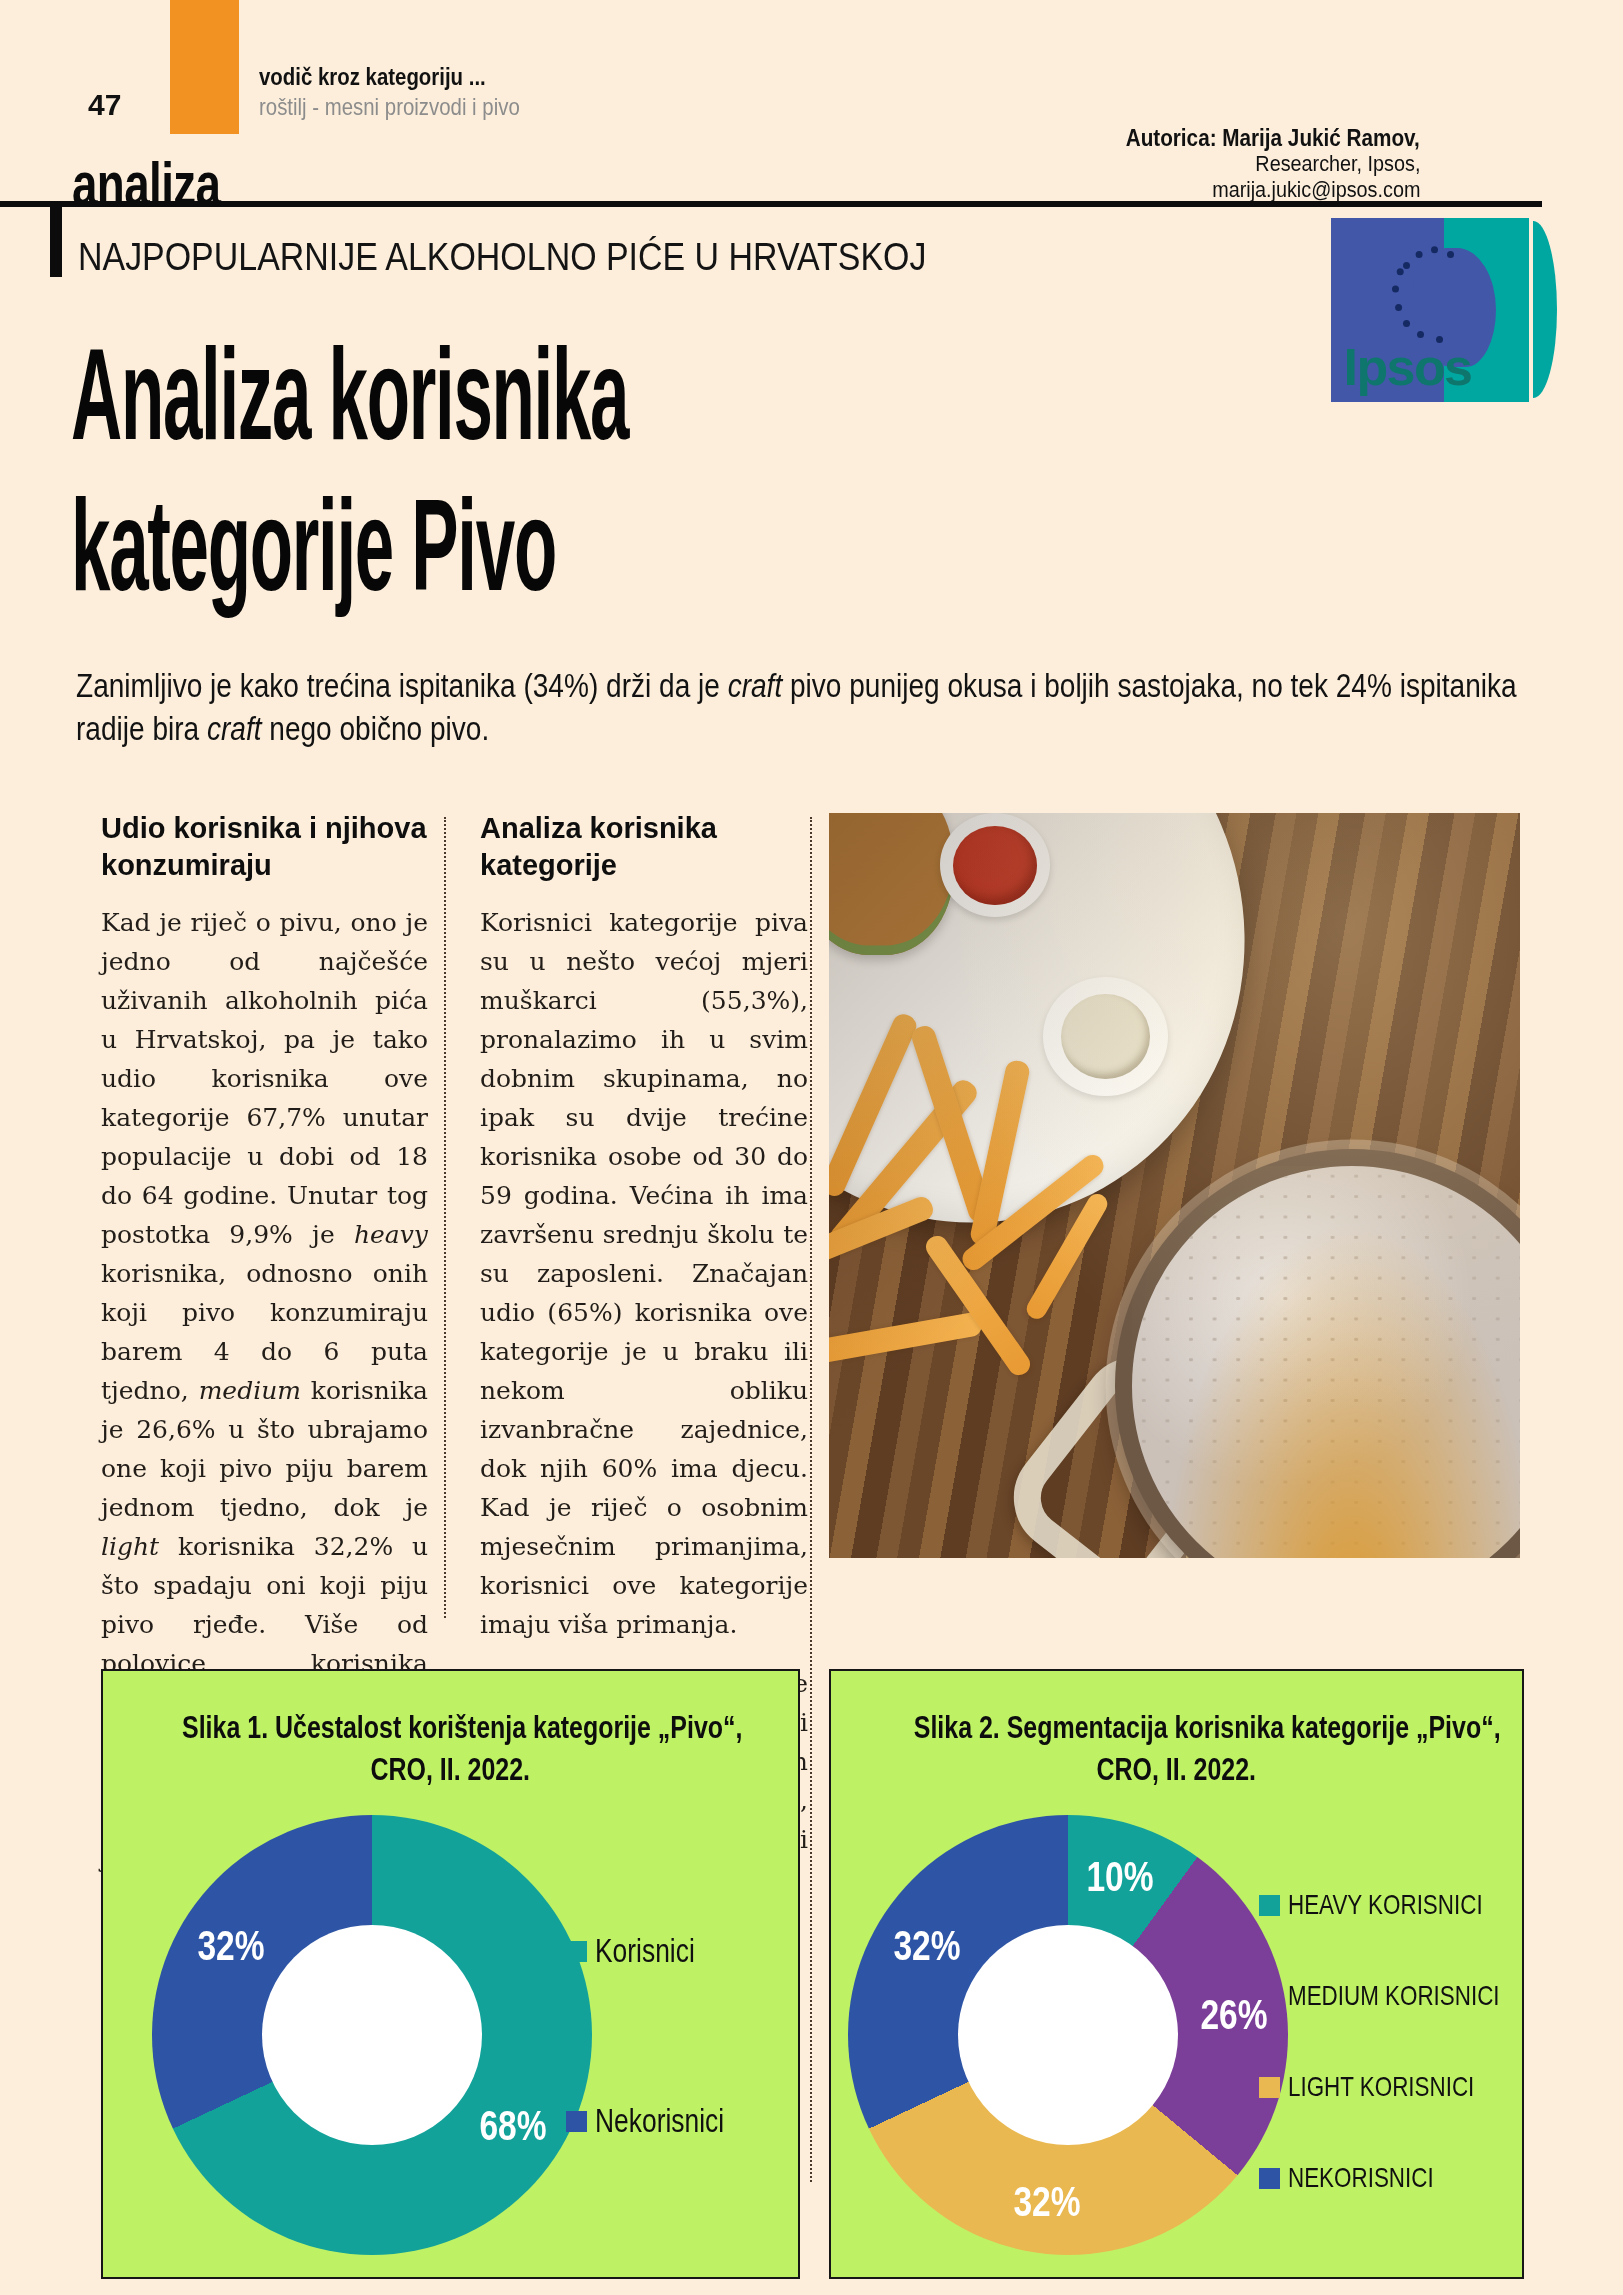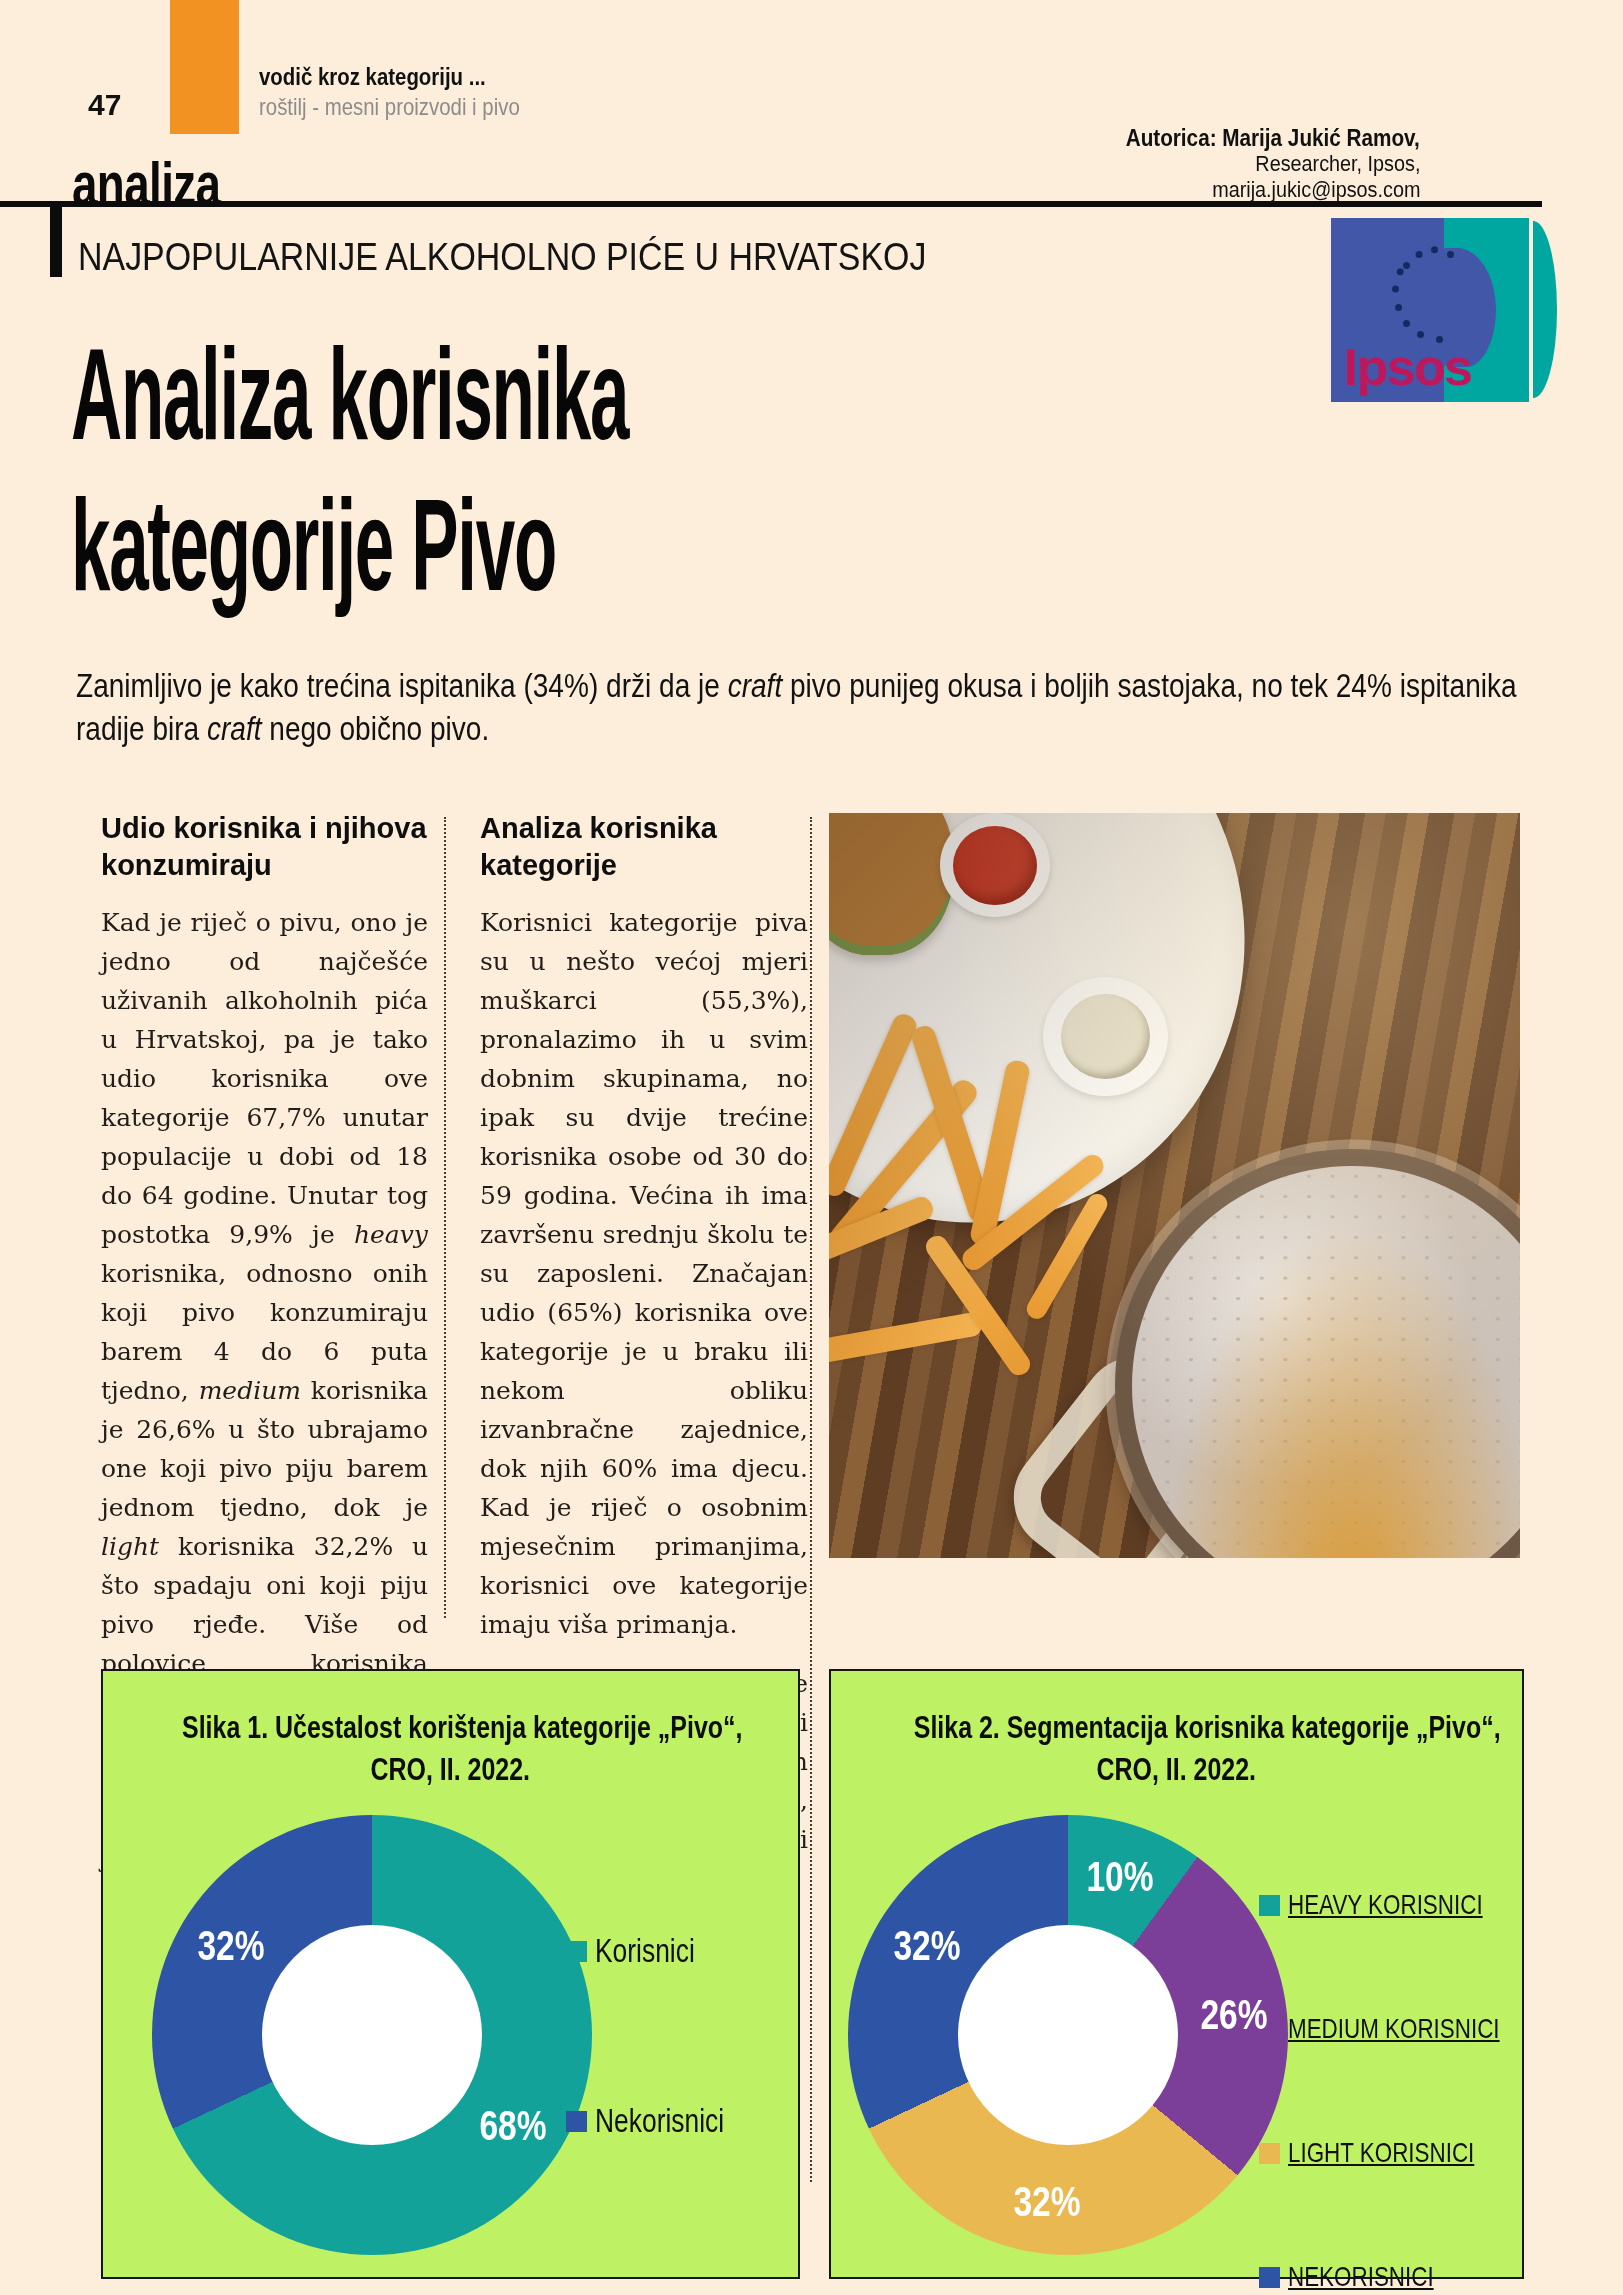--- a/index.html
+++ b/index.html
@@ -29,21 +29,21 @@
   .logo-left{position:absolute;left:0;top:0;width:57%;height:100%;background:#4257A8;}
   .logo-right{position:absolute;right:0;top:0;width:43%;height:100%;background:#00A7A0;}
   .swoosh{position:absolute;left:202px;top:3.1px;width:23.6px;height:177px;background:#00A7A0;
           border-radius:0 100% 100% 0 / 0 50% 50% 0;}
   .face{position:absolute;left:82px;top:30px;width:83px;height:119px;background:#4257A8;
         border-radius:46% 54% 42% 58% / 40% 60% 55% 45%;}
   .tree{position:absolute;left:72px;top:44px;width:7px;height:7px;border-radius:50%;background:#152a63;
         box-shadow:12.6px -11px 0 #152a63,28px -15.7px 0 #152a63,44px -11px 0 #152a63,
                    -6.3px 6.3px 0 #152a63,-11px 23.6px 0 #152a63,-7.9px 42px 0 #152a63,
                    0px 58px 0 #152a63,14px 69px 0 #152a63,33px 74px 0 #152a63;}
-  .logo-text{position:absolute;left:12.6px;bottom:4.7px;color:#be185d;font-weight:700;font-size:52px;letter-spacing:-1.6px;}
+  .logo-text{position:absolute;left:12.6px;bottom:4.7px;color:#0f766e;font-weight:700;font-size:52px;letter-spacing:-1.6px;}
 
   
   .t1,.t2{left:71px;font-weight:700;font-size:129px;letter-spacing:-2.4px;color:#070707;}
   .t1{top:320px;} .t2{top:471px;}
   .t1 .cx,.t2 .cx{transform:scaleX(.55);}
   .lead{left:76px;top:664px;width:1737px;font-size:33px;line-height:43px;color:#121212;
         transform:scaleX(.85);transform-origin:0 0;}
 
   
   .col{top:810px;}
@@ -98,21 +98,21 @@
   .chart-title{position:absolute;top:35px;left:0;width:100%;text-align:center;
        font-weight:700;font-size:32px;line-height:42px;color:#0d0d0d;}
   .chart-title .cxc{transform:scaleX(.78);}
   .donut{position:absolute;width:440px;height:440px;border-radius:50%;top:144px;}
   .card1 .donut{left:49px;} .card2 .donut{left:17.3px;}
   .donut::after{content:"";position:absolute;inset:110px;background:#fff;border-radius:50%;}
   .pct{position:absolute;color:#fff;font-weight:700;font-size:43px;z-index:2;
        transform:translate(-50%,-50%) scaleX(.78);white-space:nowrap;}
   .legend{position:absolute;display:flex;flex-direction:column;}
   .card1 .legend{left:463px;top:261px;gap:132px;}
-  .card2 .legend{left:428px;top:218px;gap:92px;text-decoration:underline;}
+  .card2 .legend{left:428px;top:218px;gap:59px;}
   .legend-item{display:flex;align-items:center;gap:7.9px;}
   .swatch{width:21px;height:21px;flex:0 0 auto;}
   .legend-label{white-space:nowrap;transform:scaleX(.8);transform-origin:0 50%;color:#101010;}
   .card1 .legend-label{font-size:33px;}
   .card2 .legend-label{font-size:28px;}
 </style>
 </head>
 <body>
 
 <div id="page">

